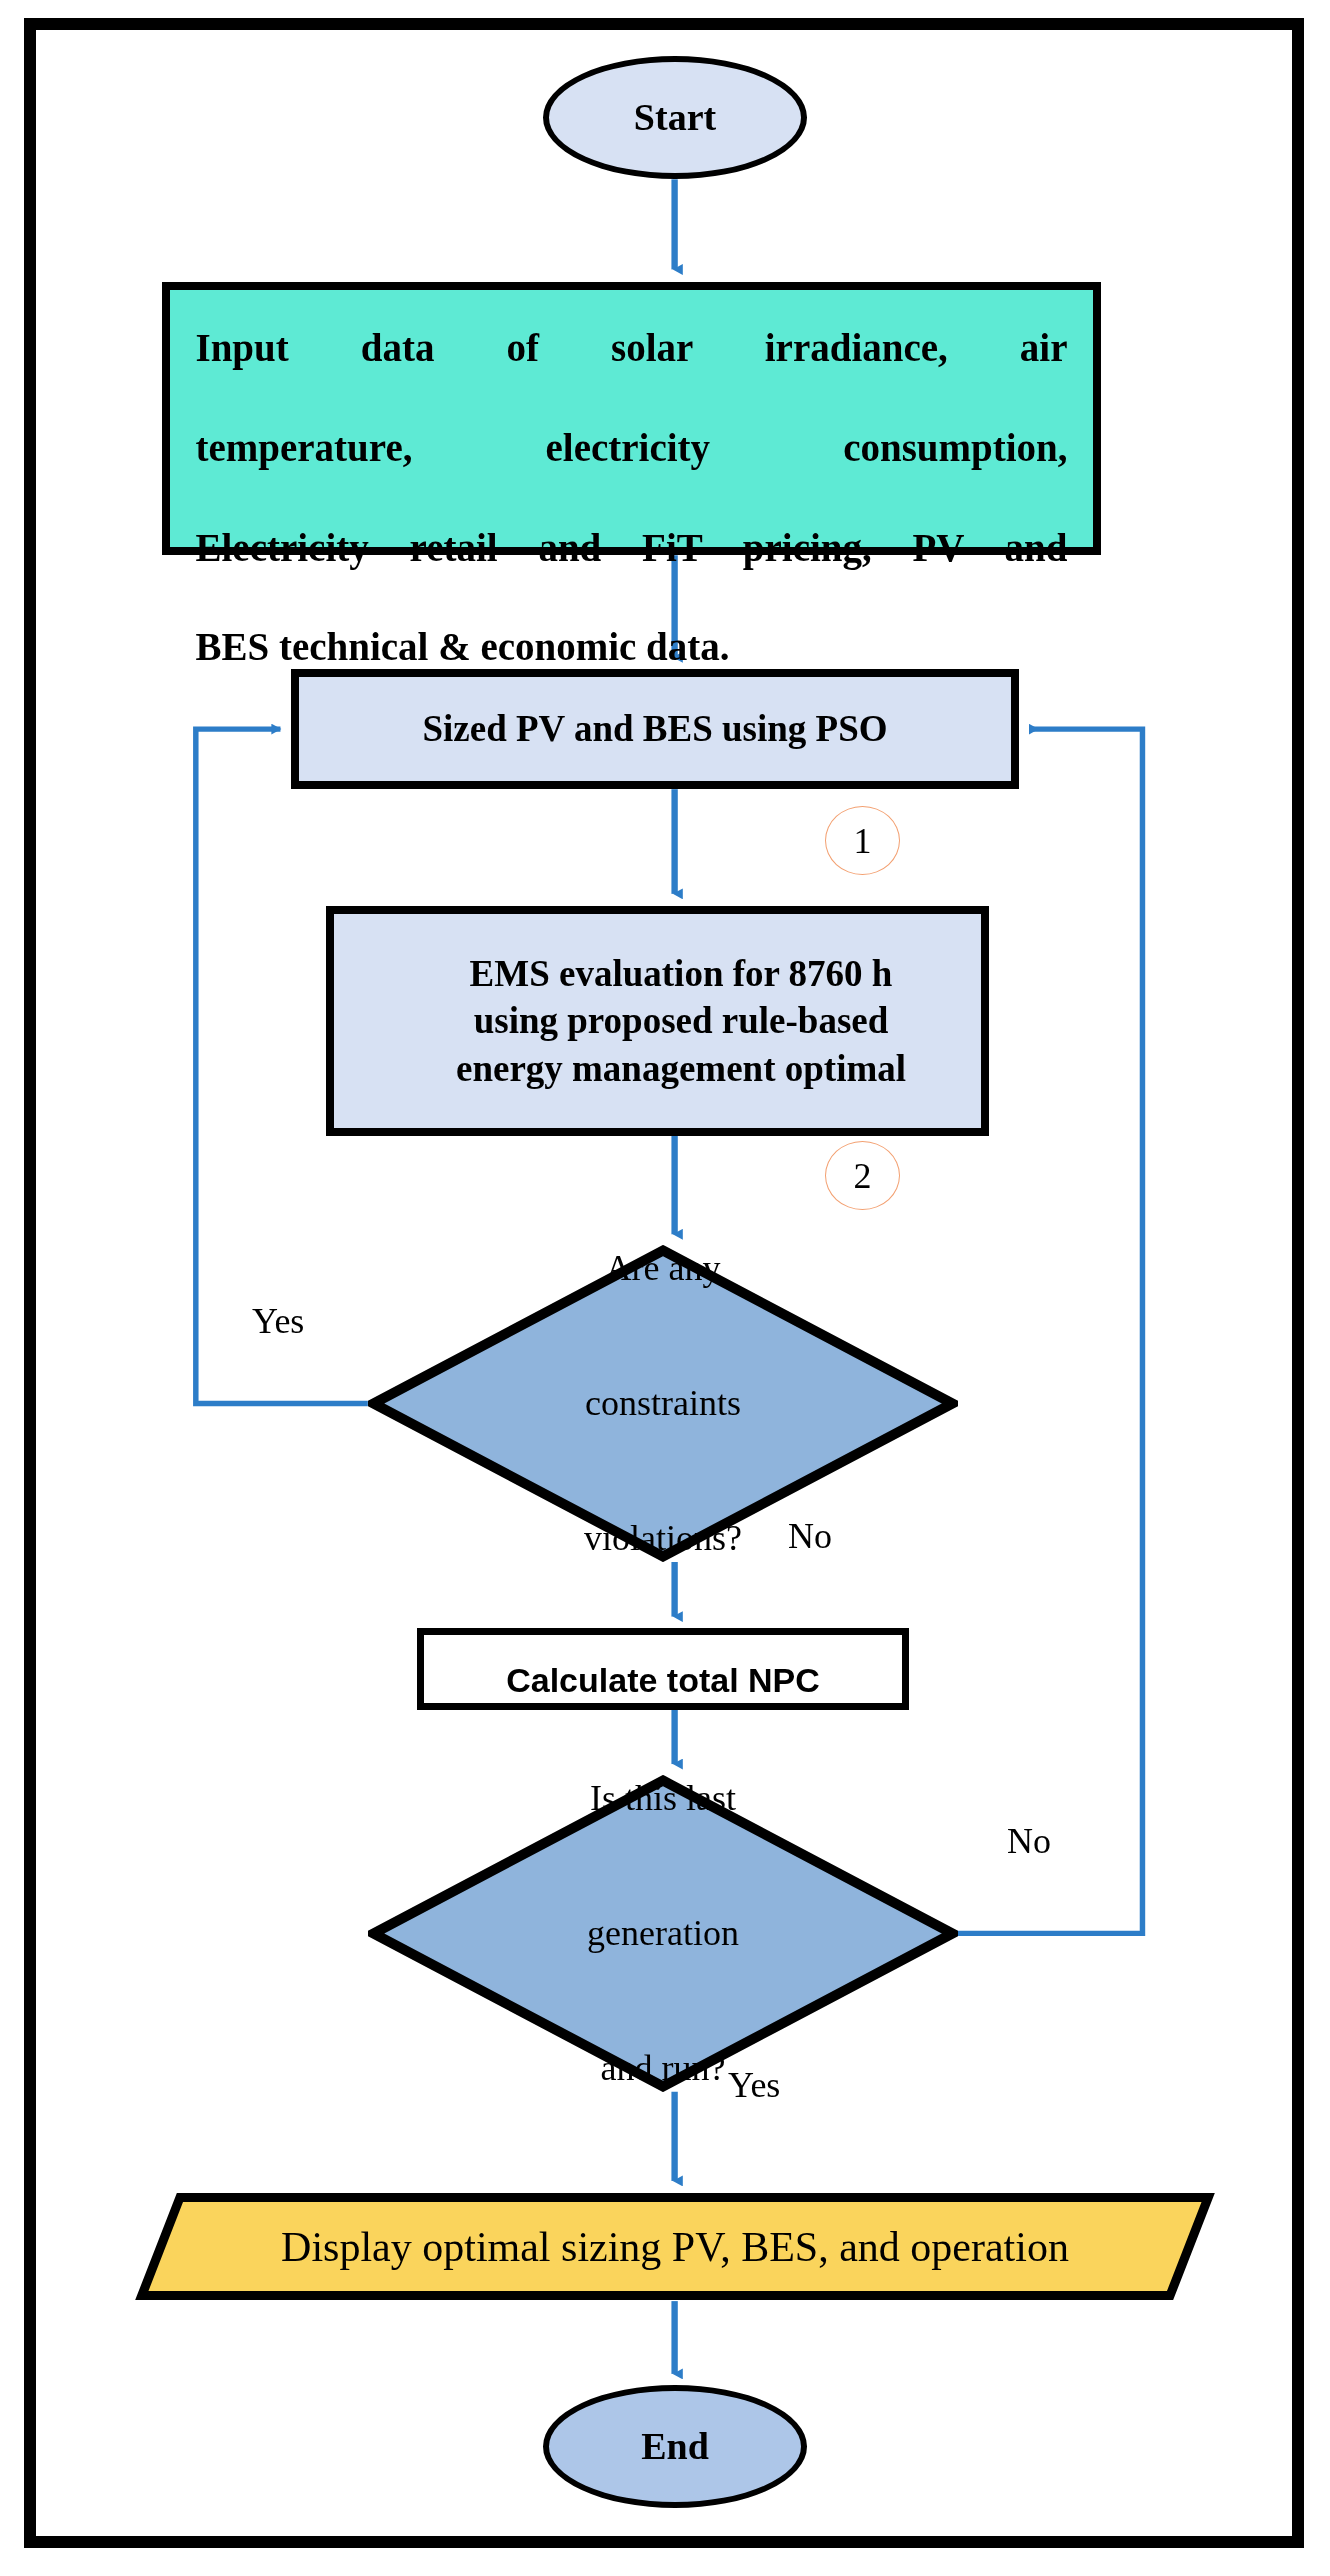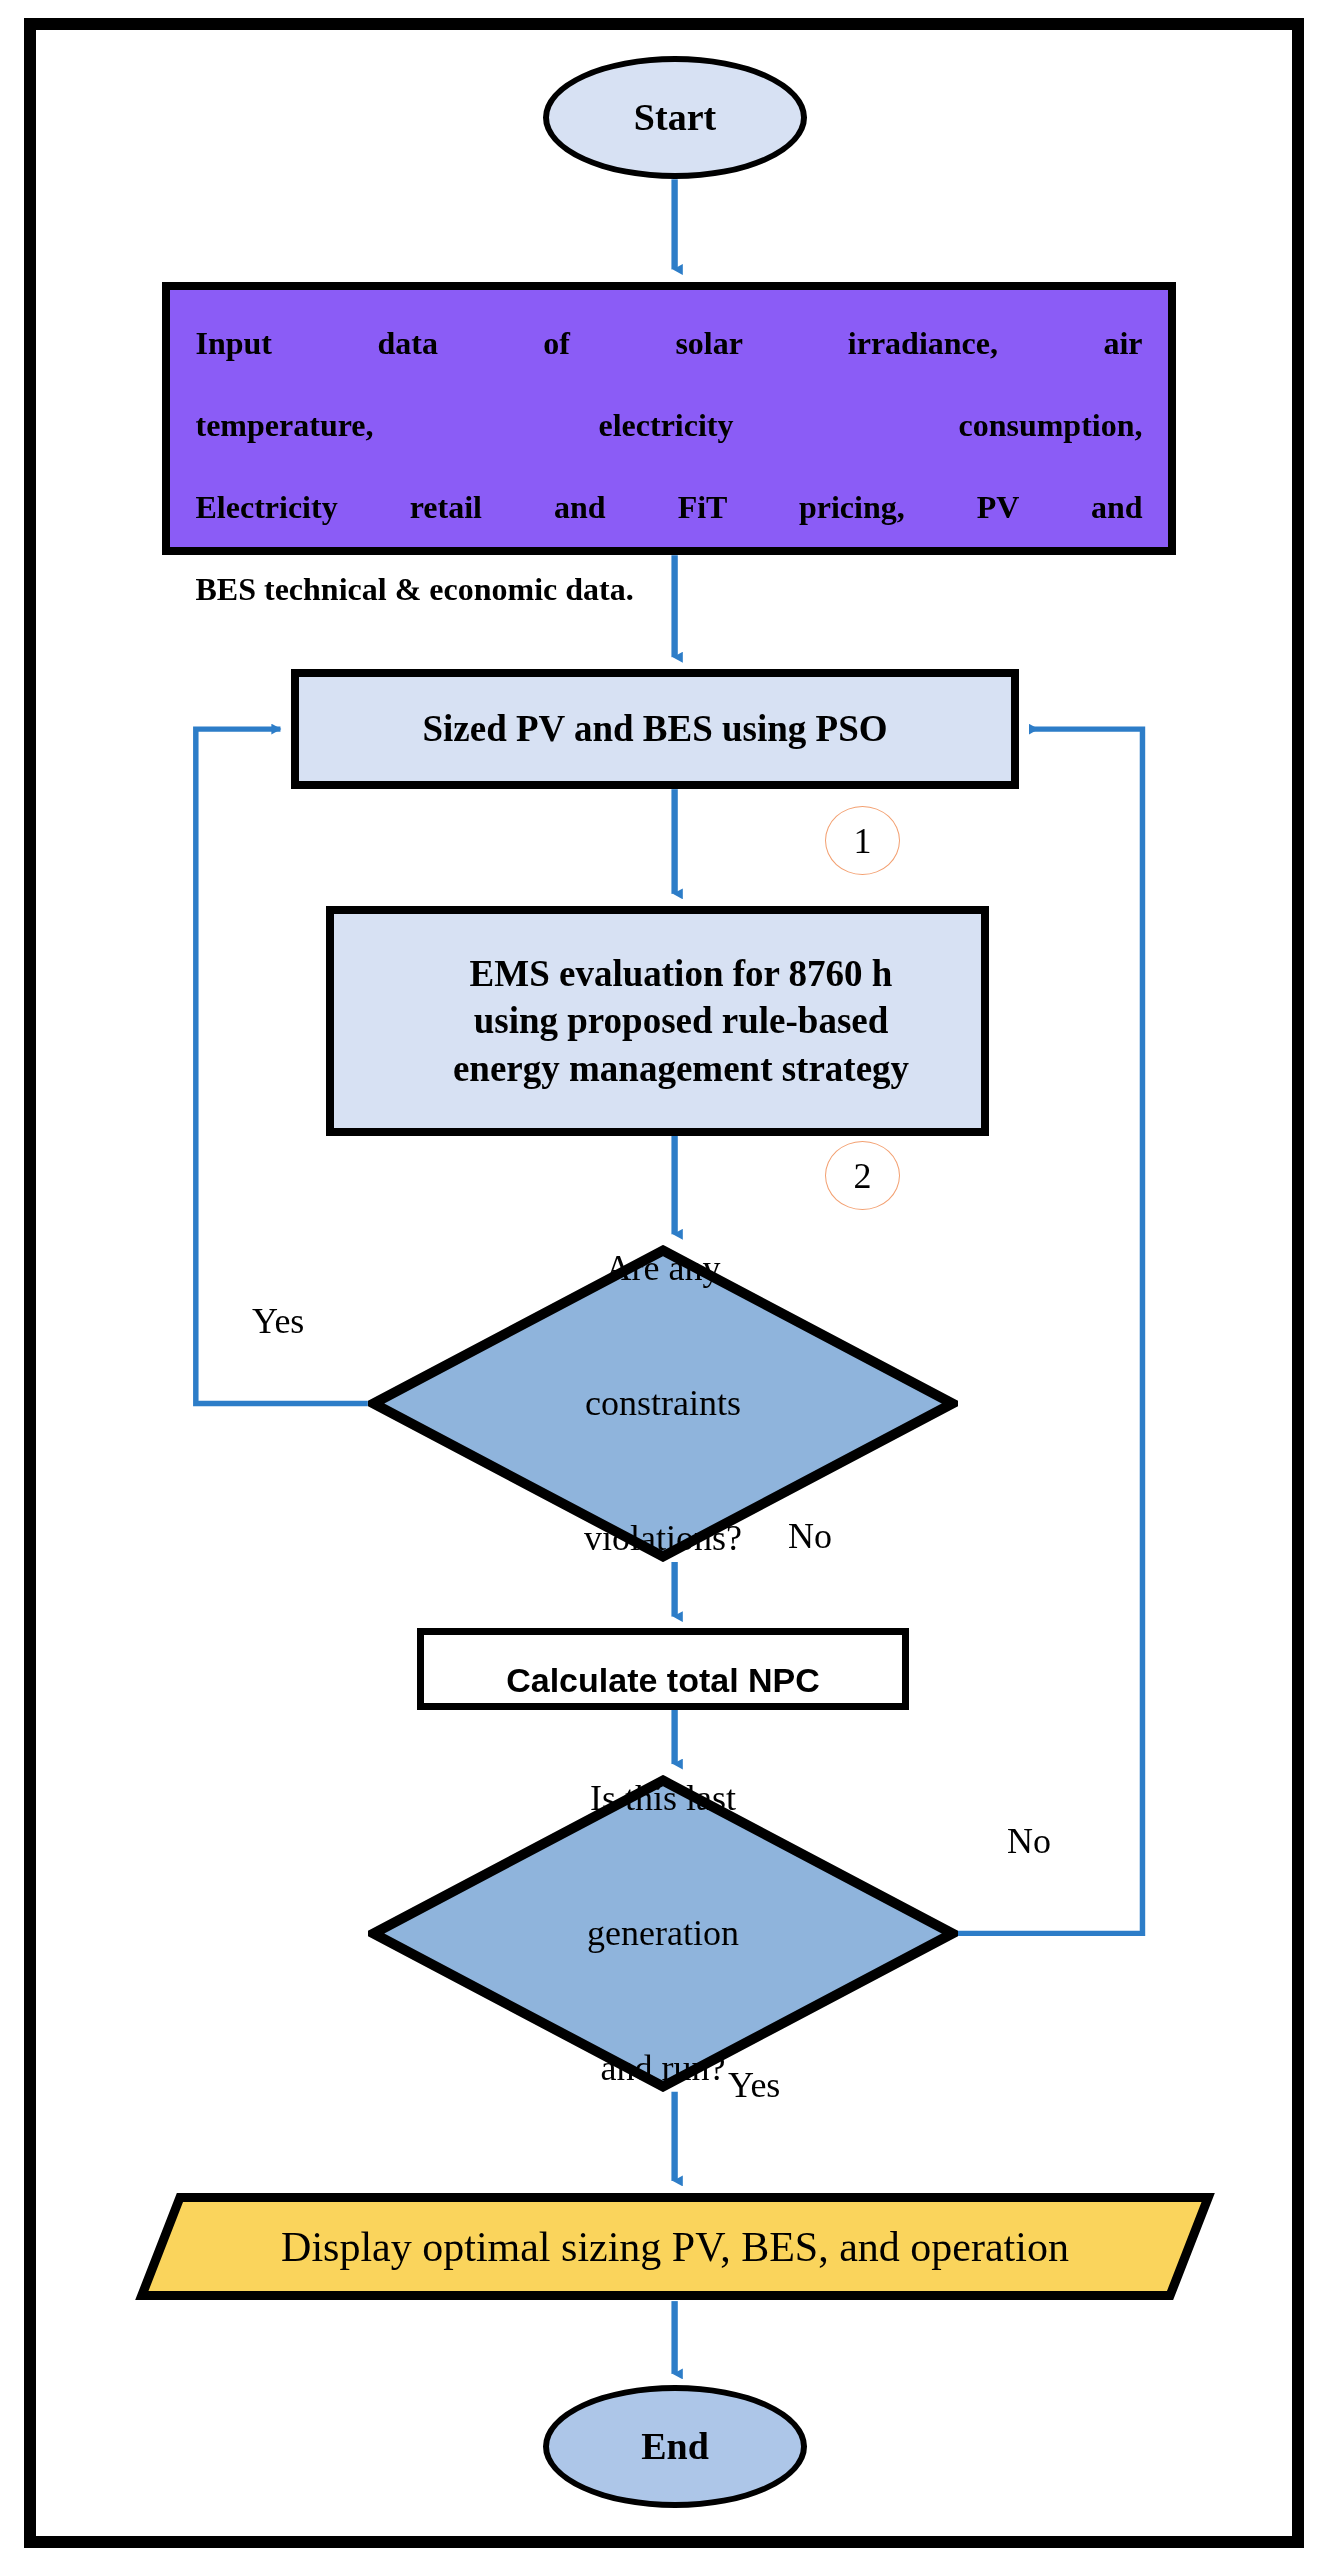--- a/index.html
+++ b/index.html
@@ -55,23 +55,23 @@
     left: 543px; top: 2385px; width: 264px; height: 123px;
     background: #adc6e8;
     font-size: 38px;
   }
 
   
   .box {
     border: 8.2px solid #000000;
   }
   #node-input {
-    left: 162px; top: 282px; width: 1014px; height: 273px;
-    background: #8b5cf6;
-    font-size: 32px;
+    left: 162px; top: 282px; width: 939px; height: 273px;
+    background: #5eead4;
+    font-size: 39px;
     display: block;
     padding: 33px 25.5px 0 25.5px;
     text-align: justify;
     text-align-last: left;
   }
   #node-input .line { display: block; }
   #node-input .j {
     display: block;
     text-align: justify;
   }
@@ -226,21 +226,21 @@
     <span class="line">BES technical &amp; economic data.</span>
   </div>
 
   <div class="node box" id="node-pso">
     <span>Sized PV and BES using PSO</span>
   </div>
 
   <div class="node box" id="node-ems">
     <span>EMS evaluation for 8760 h</span>
     <span>using proposed rule-based</span>
-    <span>energy management strategy</span>
+    <span>energy management optimal</span>
   </div>
 
   <div class="diamond-wrap" id="dec1-wrap">
     <svg viewBox="0 0 648 348" width="590" height="317">
       <polygon points="324,6 642,174 324,342 6,174" fill="#8fb4dc" stroke="#000000" stroke-width="11"></polygon>
     </svg>
     <div class="diamond-label">
       <span>Are any</span>
       <span>constraints</span>
       <span>violations?</span>

